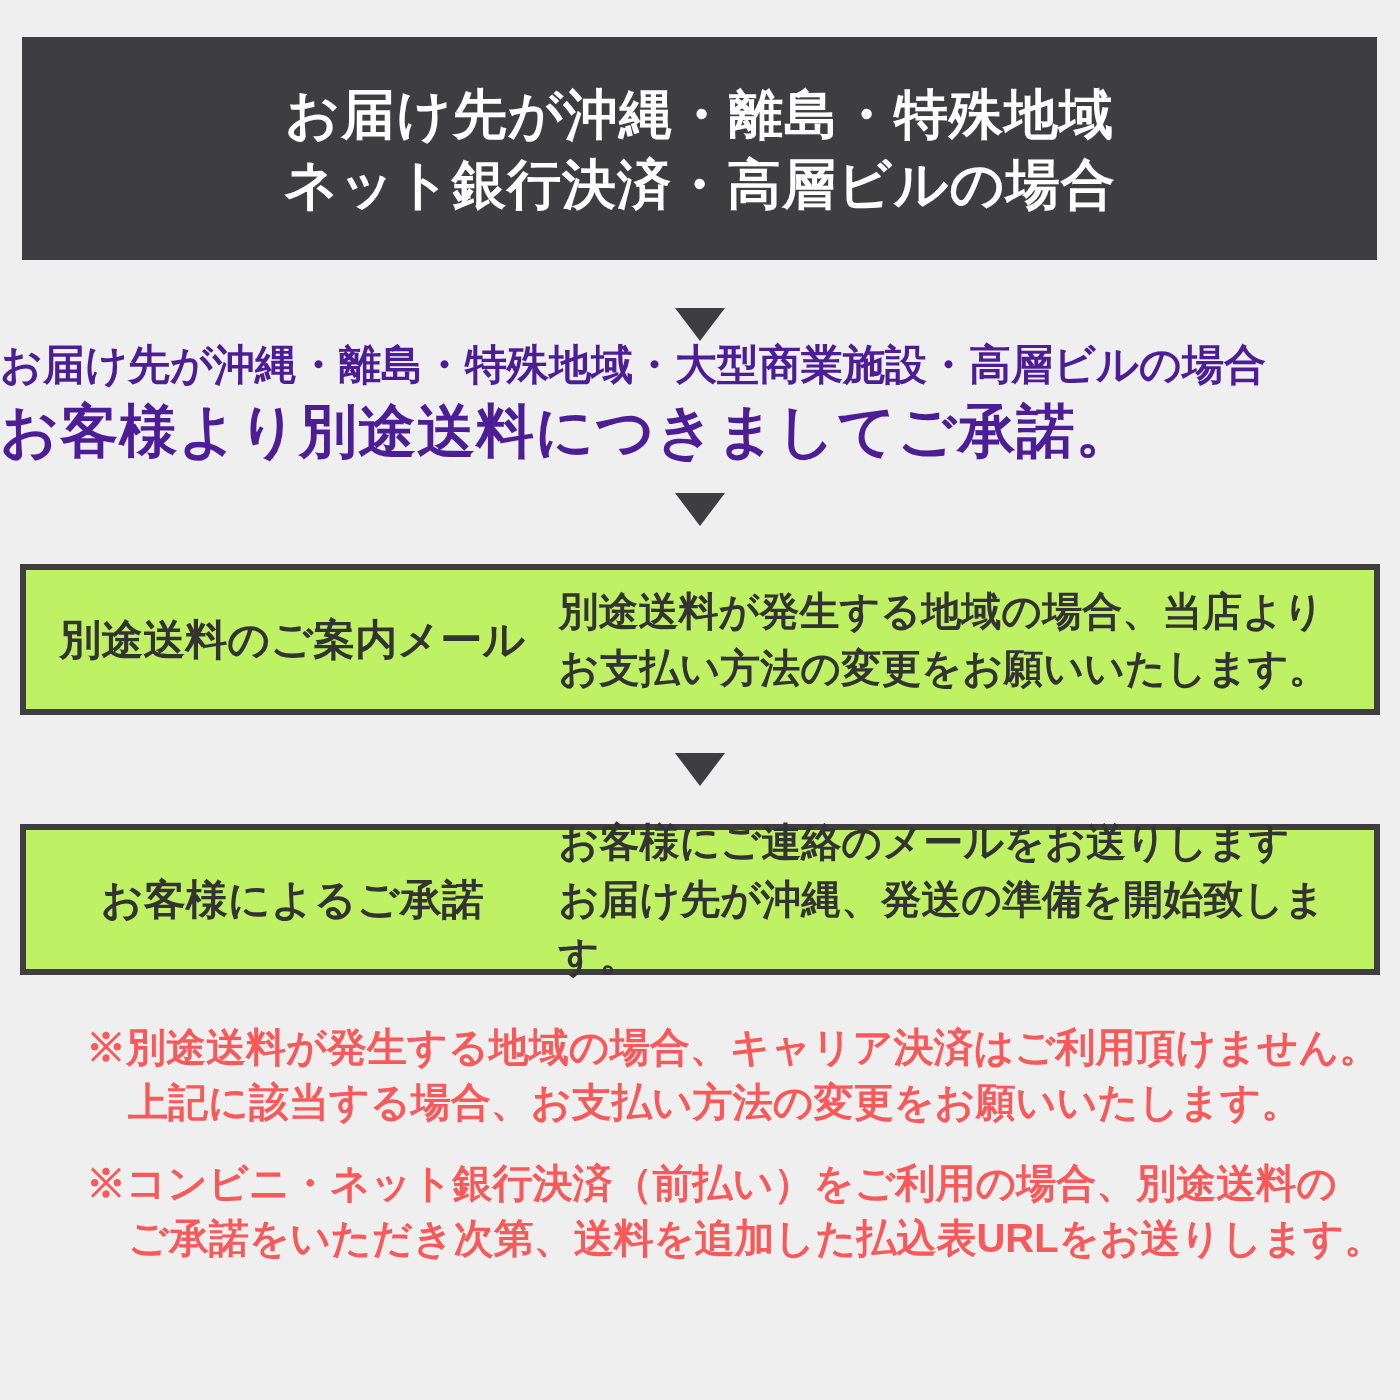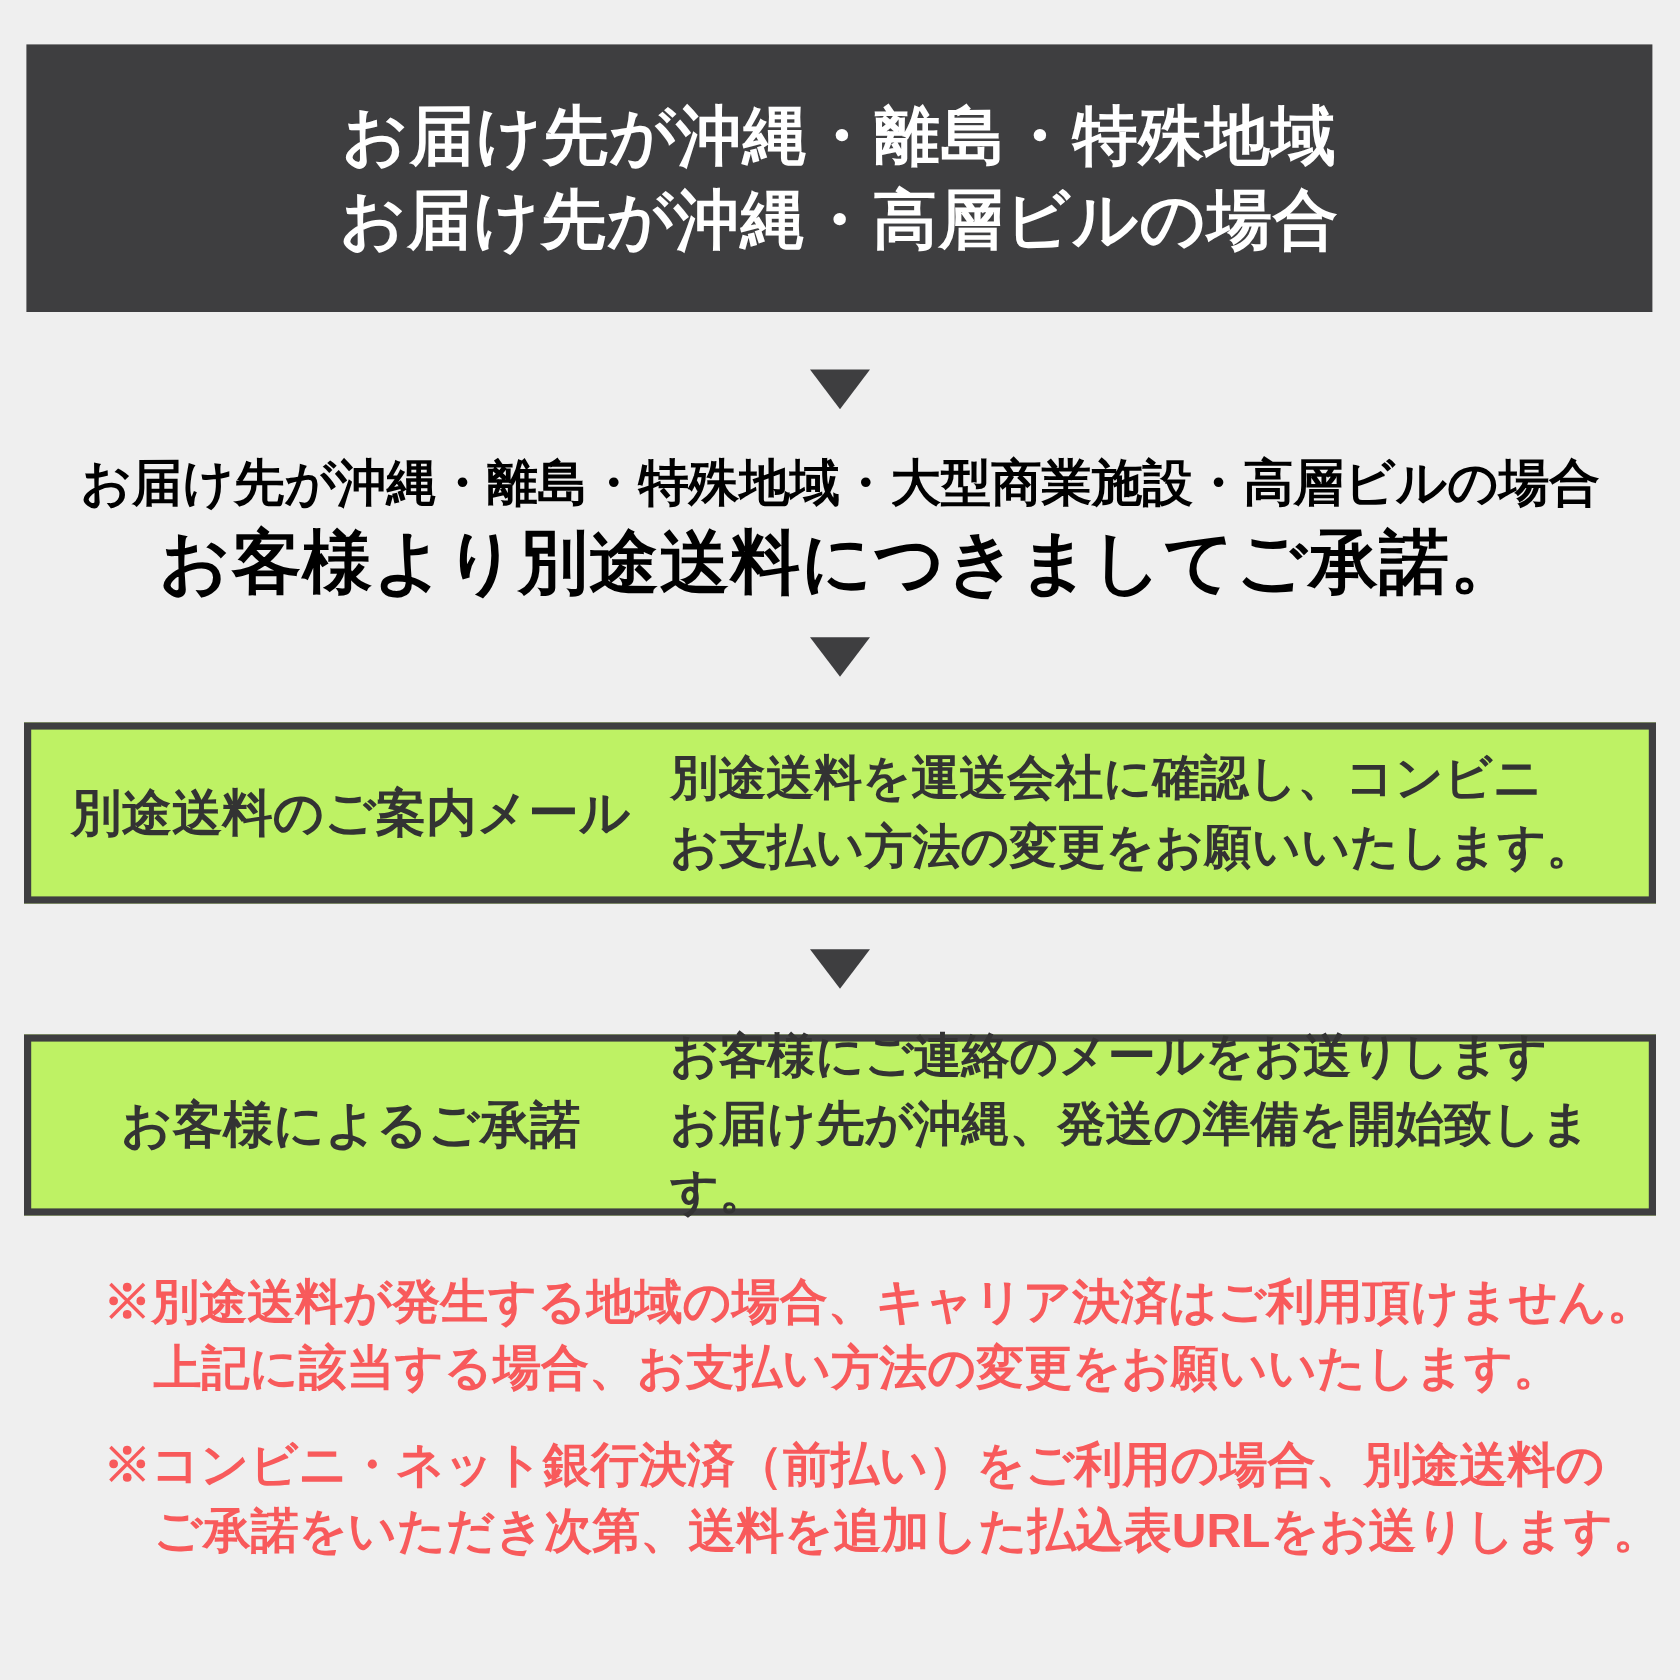--- a/index.html
+++ b/index.html
@@ -30,21 +30,21 @@
     margin:0 auto;
     border-left:25px solid transparent;
     border-right:25px solid transparent;
     border-top:33px solid #3e3e40;
   }
   .arrow.a1{margin-top:48px;}
   .arrow.a2{margin-top:30px;}
   .arrow.a3{margin-top:38px;}
 
   
-  .notice{margin-top:38px;text-align:center;color:#000000;}
+  .notice{text-align:left;color:#4c1d95;}
   .notice-line1{font-size:42px;line-height:48px;letter-spacing:0;}
   .notice-line2{font-size:58px;line-height:64px;margin-top:10px;letter-spacing:1px;}
 
   
   .step-box{
     margin:38px 20px 0 20px;
     height:139px;
     background:#bef264;
     border:6px solid #3e3e40;
     display:flex;align-items:center;
@@ -68,36 +68,36 @@
   .note + .note{margin-top:26px;}
   .note-line2{padding-left:42px;}
 </style>
 </head>
 <body>
 
 <div class="page">
 
   <header class="header-box">
     <div>お届け先が沖縄・離島・特殊地域</div>
-    <div>お届け先が沖縄・高層ビルの場合</div>
+    <div>ネット銀行決済・高層ビルの場合</div>
   </header>
 
   <div class="arrow a1"></div>
 
   <section class="notice">
     <div class="notice-line1">お届け先が沖縄・離島・特殊地域・大型商業施設・高層ビルの場合</div>
     <div class="notice-line2">お客様より別途送料につきましてご承諾。</div>
   </section>
 
   <div class="arrow a2"></div>
 
   <section class="step-box">
     <div class="step-label">別途送料のご案内メール</div>
     <div class="step-desc">
-      <div>別途送料を運送会社に確認し、コンビニ</div>
+      <div>別途送料が発生する地域の場合、当店より</div>
       <div>お支払い方法の変更をお願いいたします。</div>
     </div>
   </section>
 
   <div class="arrow a3"></div>
 
   <section class="step-box">
     <div class="step-label">お客様によるご承諾</div>
     <div class="step-desc">
       <div>お客様にご連絡のメールをお送りします</div>

